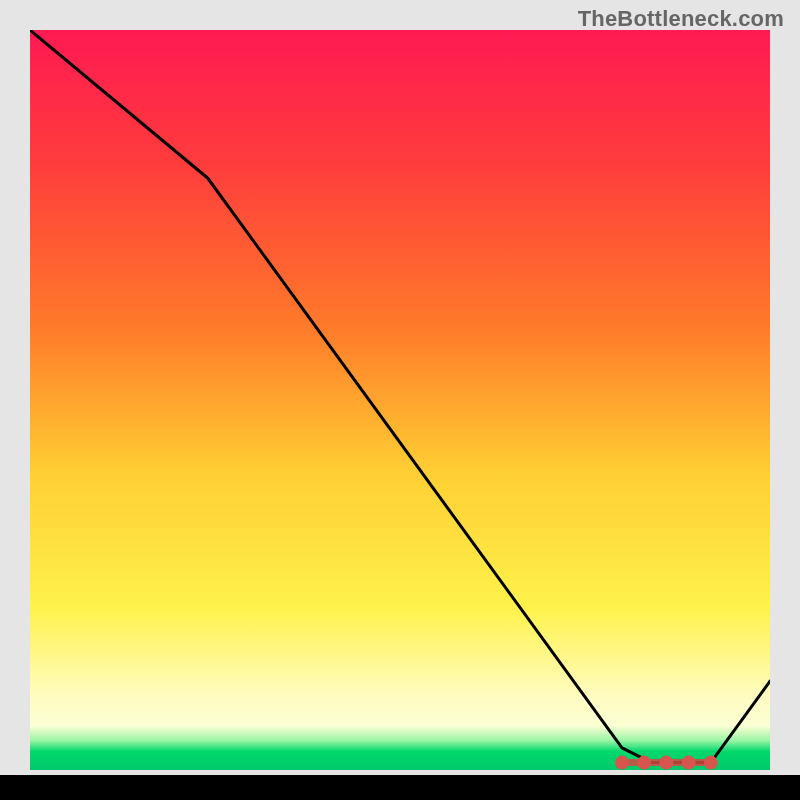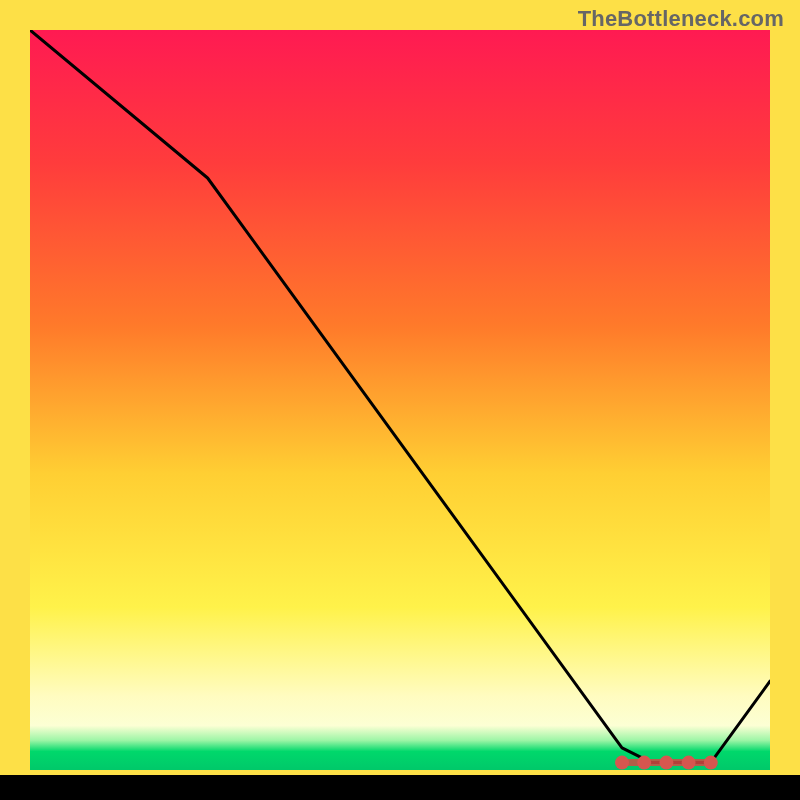--- a/index.html
+++ b/index.html
@@ -8,21 +8,21 @@
     width: 800px;
     height: 800px;
     background: #000;
     overflow: hidden;
     font-family: Arial, Helvetica, sans-serif;
   }
   .stage {
     position: relative;
     width: 800px;
     height: 775px;
-    background: #fde047;
+    background: #e5e5e5;
   }
   .watermark {
     position: absolute;
     top: 6px;
     right: 16px;
     color: #666;
     font-size: 22px;
     font-weight: 600;
     letter-spacing: 0.2px;
     z-index: 5;

